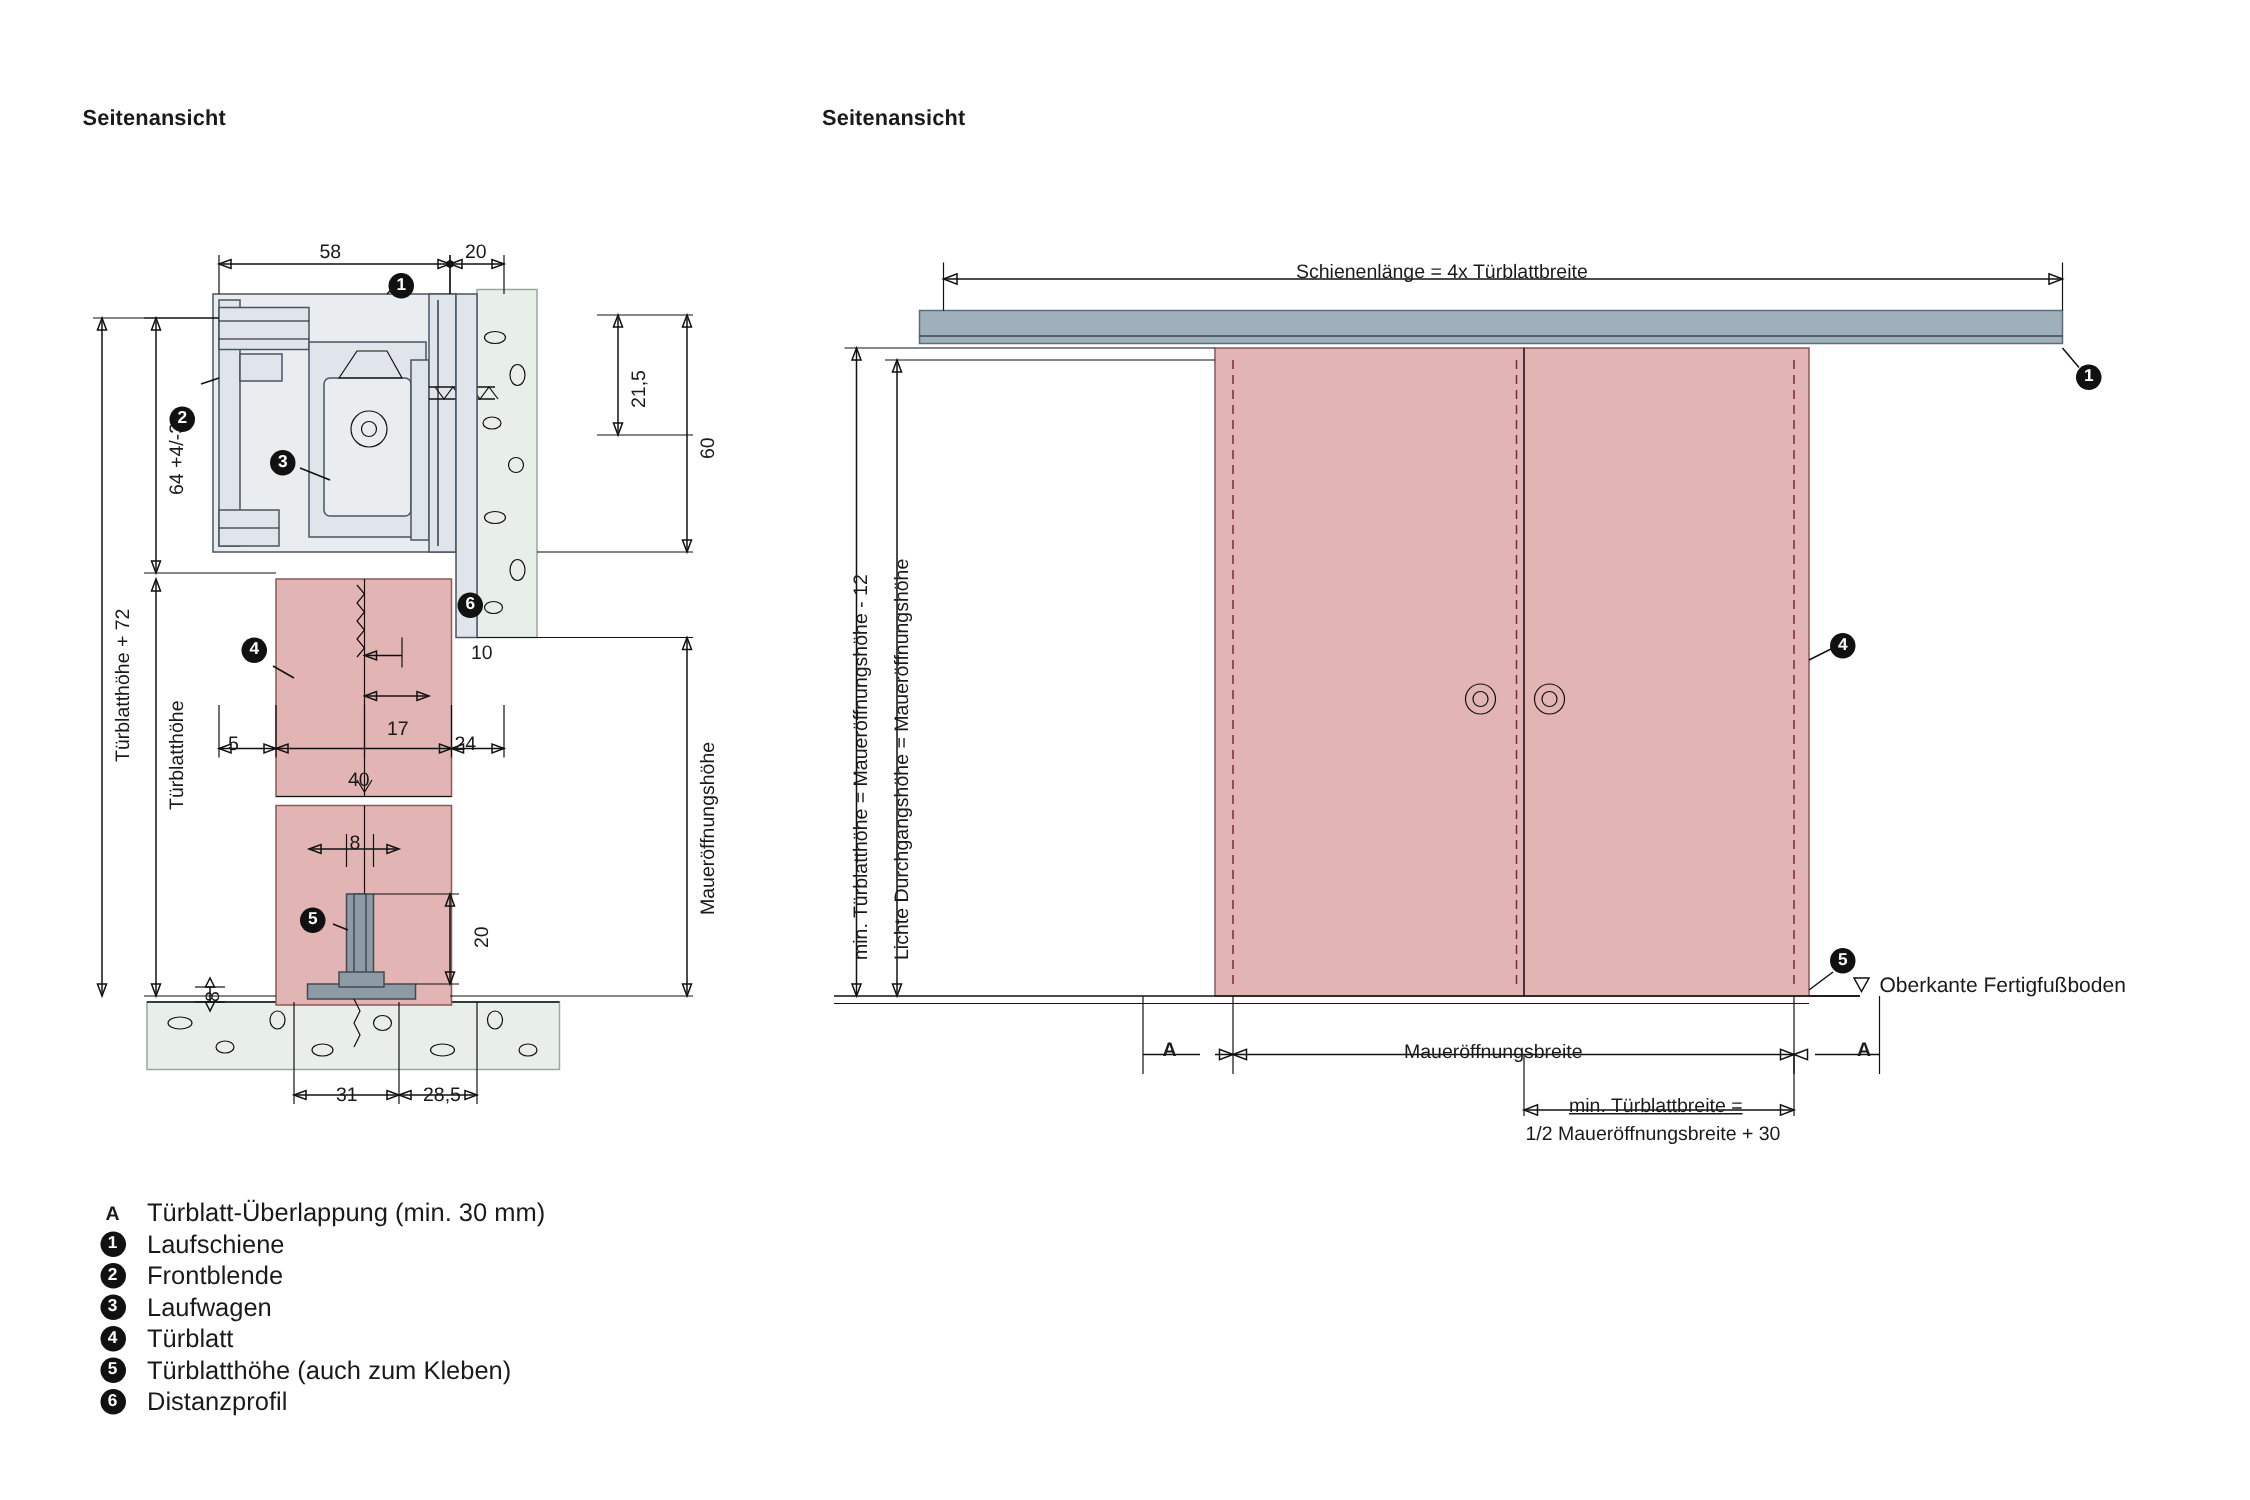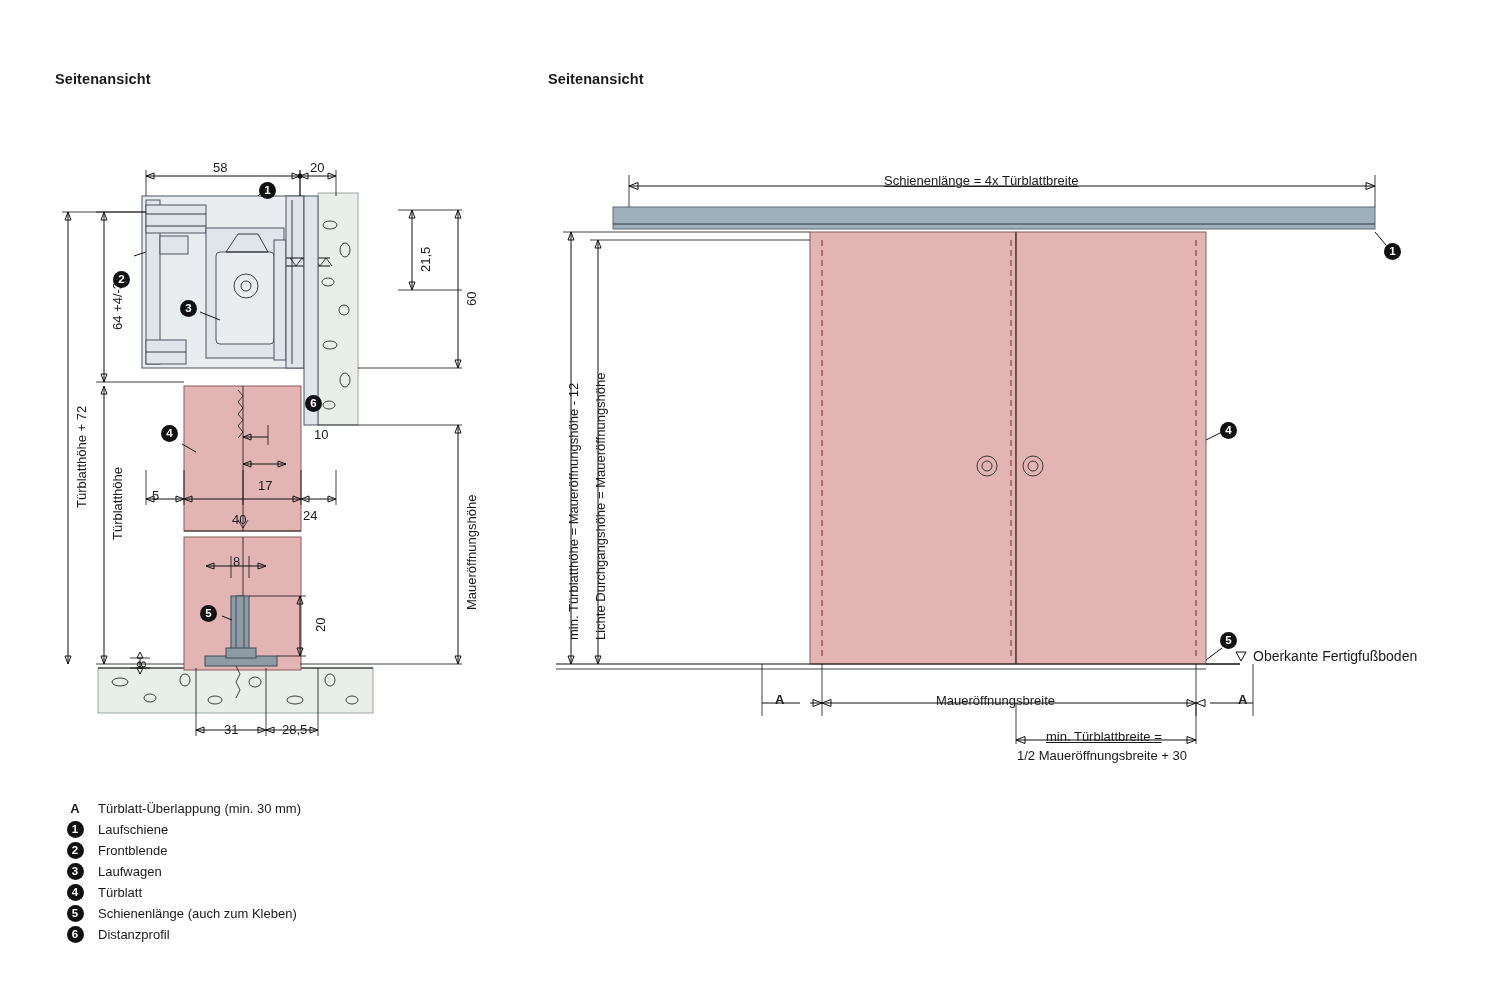--- a/index.html
+++ b/index.html
@@ -7,21 +7,21 @@
   .root{position:absolute;inset:0;}
   .ttl{position:absolute;font-size:14.5px;font-weight:bold;letter-spacing:.1px;text-align:center;}
   .lbl{position:absolute;font-size:13px;white-space:nowrap;}
   .lbl.b{font-weight:bold;}
   .vert{transform-origin:0 0;transform:rotate(-90deg);}
   .bullet{position:absolute;width:17px;height:17px;border-radius:50%;background:#111;color:#fff;font-size:11.5px;font-weight:bold;display:flex;align-items:center;justify-content:center;line-height:1;}
   .legend{position:absolute;left:55px;top:798px;}
   .legend-row{display:flex;align-items:center;height:21px;}
   .legend-key{width:40px;text-align:center;font-size:13px;font-weight:bold;display:flex;justify-content:center;}
   .legend-key .bullet{position:static;}
-  .legend-txt{font-size:13px;margin-left:3px;}
+  .legend-txt{font-size:17px;margin-left:3px;}
   svg{position:absolute;left:0;top:0;}
   .ln{stroke:#111;stroke-width:1;fill:none;}
   .thin{stroke:#111;stroke-width:.8;fill:none;}
   .dash{stroke:#7a2b35;stroke-width:1;fill:none;stroke-dasharray:6 4;}
   .leader{stroke:#111;stroke-width:1;fill:none;}
   .door{fill:#e3b4b4;stroke:#8a5a5a;stroke-width:1;}
   .rail{fill:#9fb0bd;stroke:#5d6d79;stroke-width:1;}
   .conc{fill:#e8efe9;stroke:#9aa8a0;stroke-width:1;}
   .metal{fill:#e9edf0;stroke:#4a5560;stroke-width:1;}
   .metal2{fill:#dfe5ea;stroke:#4a5560;stroke-width:1;}
@@ -282,35 +282,35 @@
   <div class="lbl vert" style="left:464px;top:306px;">60</div>
   <div class="lbl vert" style="left:110px;top:330px;">64 +4/-3</div>
   <div class="lbl vert" style="left:110px;top:540px;">Türblatthöhe</div>
   <div class="lbl vert" style="left:74px;top:508px;">Türblatthöhe + 72</div>
   <div class="lbl vert" style="left:464px;top:610px;">Maueröffnungshöhe</div>
 
   <div class="lbl" style="left:270px;top:427px;margin-left:44px;">10</div>
   <div class="lbl" style="left:258px;top:478px;">17</div>
   <div class="lbl" style="left:152px;top:488px;">5</div>
   <div class="lbl" style="left:232px;top:512px;">40</div>
-  <div class="lbl" style="left:303px;top:508px;">24</div>
+  <div class="lbl" style="left:303px;top:488px;">24</div>
   <div class="lbl" style="left:233px;top:554px;">8</div>
   <div class="lbl vert" style="left:313px;top:632px;">20</div>
   <div class="lbl vert" style="left:134px;top:668px;">8</div>
   <div class="lbl" style="left:224px;top:722px;">31</div>
   <div class="lbl" style="left:282px;top:722px;">28,5</div>
 
   <div class="bullet" style="left:259px;top:182px;">1</div>
   <div class="bullet" style="left:113px;top:271px;">2</div>
   <div class="bullet" style="left:180px;top:300px;">3</div>
   <div class="bullet" style="left:161px;top:425px;">4</div>
   <div class="bullet" style="left:200px;top:605px;">5</div>
   <div class="bullet" style="left:305px;top:395px;">6</div>
 
-  <div class="lbl" style="left:884px;top:173px;text-decoration:underline;">Schienenlänge = 4x Türblattbreite</div>
+  <div class="lbl" style="left:864px;top:173px;">Schienenlänge = 4x Türblattbreite</div>
   <div class="lbl vert" style="left:566px;top:640px;">min. Türblatthöhe = Maueröffnungshöhe - 12</div>
   <div class="lbl vert" style="left:593px;top:640px;">Lichte Durchgangshöhe = Maueröffnungshöhe</div>
   <div class="lbl" style="left:936px;top:693px;">Maueröffnungsbreite</div>
   <div class="lbl" style="left:1046px;top:729px;text-decoration:underline;">min. Türblattbreite =</div>
   <div class="lbl" style="left:1017px;top:748px;">1/2 Maueröffnungsbreite + 30</div>
   <div class="lbl" style="left:1253px;top:648px;font-size:14px;">Oberkante Fertigfußboden</div>
   <div class="lbl b" style="left:775px;top:692px;">A</div>
   <div class="lbl b" style="left:1238px;top:692px;">A</div>
 
   <div class="bullet" style="left:1384px;top:243px;">1</div>
@@ -343,21 +343,21 @@
     <div class="legend-row">
       <div class="legend-key">
           <span class="bullet">4</span>
         </div>
       <div class="legend-txt">Türblatt</div>
     </div>
     <div class="legend-row">
       <div class="legend-key">
           <span class="bullet">5</span>
         </div>
-      <div class="legend-txt">Schienenlänge (auch zum Kleben)</div>
+      <div class="legend-txt">Türblatthöhe (auch zum Kleben)</div>
     </div>
     <div class="legend-row">
       <div class="legend-key">
           <span class="bullet">6</span>
         </div>
       <div class="legend-txt">Distanzprofil</div>
     </div>
   </div>
 
 </div>

